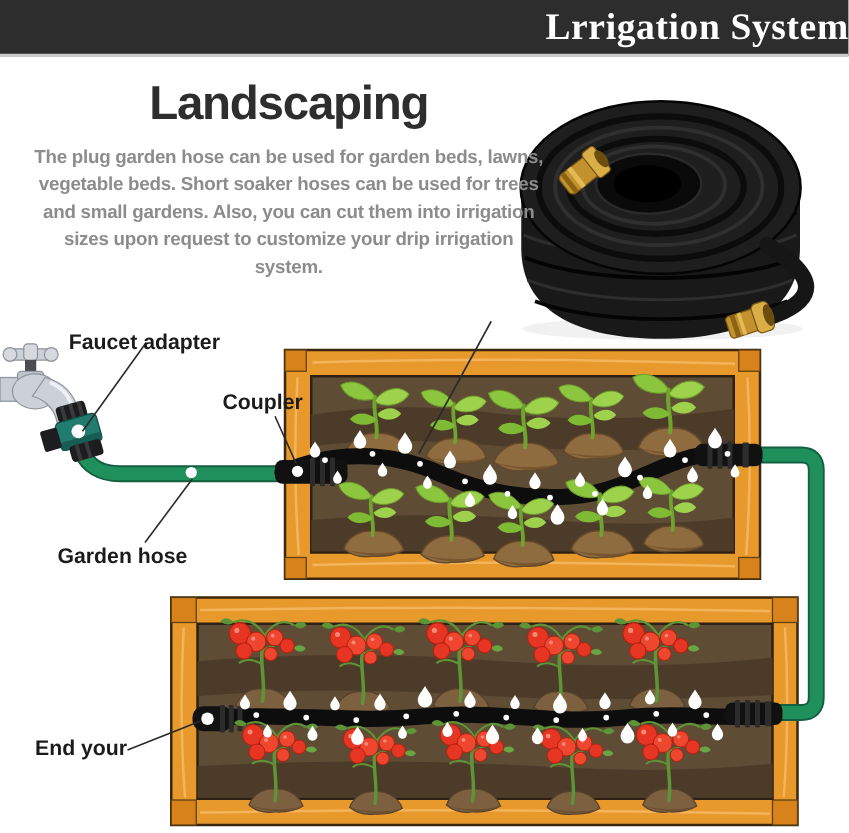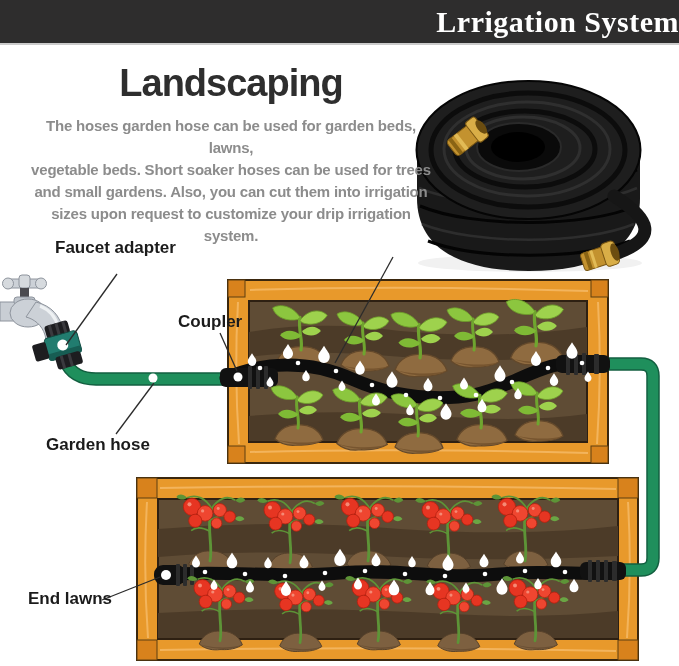--- a/index.html
+++ b/index.html
@@ -8,39 +8,39 @@
   .banner{position:absolute;left:0;top:0;width:679px;height:43px;background:#2e2d2d;
           border-bottom:2px solid #cbcbcb;text-align:right;z-index:2;}
   .banner .title{font-family:"Liberation Serif","DejaVu Serif",serif;font-weight:bold;
           font-size:30px;color:#ffffff;line-height:43px;letter-spacing:.5px;}
   .intro{position:absolute;left:26px;top:64px;width:410px;z-index:2;text-align:center;}
   .intro h1{margin:0;font-size:38px;line-height:38px;font-weight:bold;color:#2e2e2e;letter-spacing:-1px;}
   .intro .para{margin-top:13px;font-size:15px;font-weight:bold;color:#8c8c8c;
           line-height:22px;letter-spacing:-.2px;}
   .diagram-svg{position:absolute;left:0;top:0;width:679px;height:666px;z-index:1;}
   .lbl{position:absolute;font-size:17px;font-weight:bold;color:#1b1b1b;white-space:nowrap;z-index:3;}
-  .lbl-faucet{left:55px;top:238px;}
+  .lbl-faucet{left:55px;top:264px;}
   .lbl-coupler{left:158px;top:312px;margin-left:20px;}
   .lbl-soaker{left:318px;top:238px;}
   .lbl-garden{left:46px;top:435px;}
   .lbl-endplug{left:28px;top:589px;}
 </style>
 </head>
 <body>
 
 <div class="page">
 
   <header class="banner">
     <span class="title">Lrrigation System</span>
   </header>
 
   <section class="intro">
     <h1>Landscaping</h1>
     <div class="para">
-      <div>The hoses garden hose can be used for garden beds, lawns,</div>
+      <div>The plug garden hose can be used for garden beds, lawns,</div>
       <div>vegetable beds. Short soaker hoses can be used for trees</div>
       <div>and small gardens. Also, you can cut them into irrigation</div>
       <div>sizes upon request to customize your drip irrigation system.</div>
     </div>
   </section>
 
   <svg class="diagram-svg" viewBox="0 0 679 666" xmlns="http://www.w3.org/2000/svg" xmlns:xlink="http://www.w3.org/1999/xlink">
     <defs>
       <path id="drop" d="M0,-8 C2.6,-3.6 5,-1.4 5,1.6 C5,4.8 2.8,7 0,7 C-2.8,7 -5,4.8 -5,1.6 C-5,-1.4 -2.6,-3.6 0,-8 Z" fill="#ffffff"></path>
       <g id="seed">
@@ -308,15 +308,15 @@
     <g>
       <circle cx="153" cy="378" r="4.5" fill="#ffffff"></circle>
       <circle cx="238" cy="377" r="4.5" fill="#ffffff"></circle>
       <circle cx="166" cy="575" r="5" fill="#ffffff"></circle>
     </g>
   </svg>
 
   <div class="lbl lbl-faucet">Faucet adapter</div>
   <div class="lbl lbl-coupler">Coupler</div>
   <div class="lbl lbl-garden">Garden hose</div>
-  <div class="lbl lbl-endplug">End lawns</div>
+  <div class="lbl lbl-endplug">End your</div>
 
 </div>
 
 </body></html>

